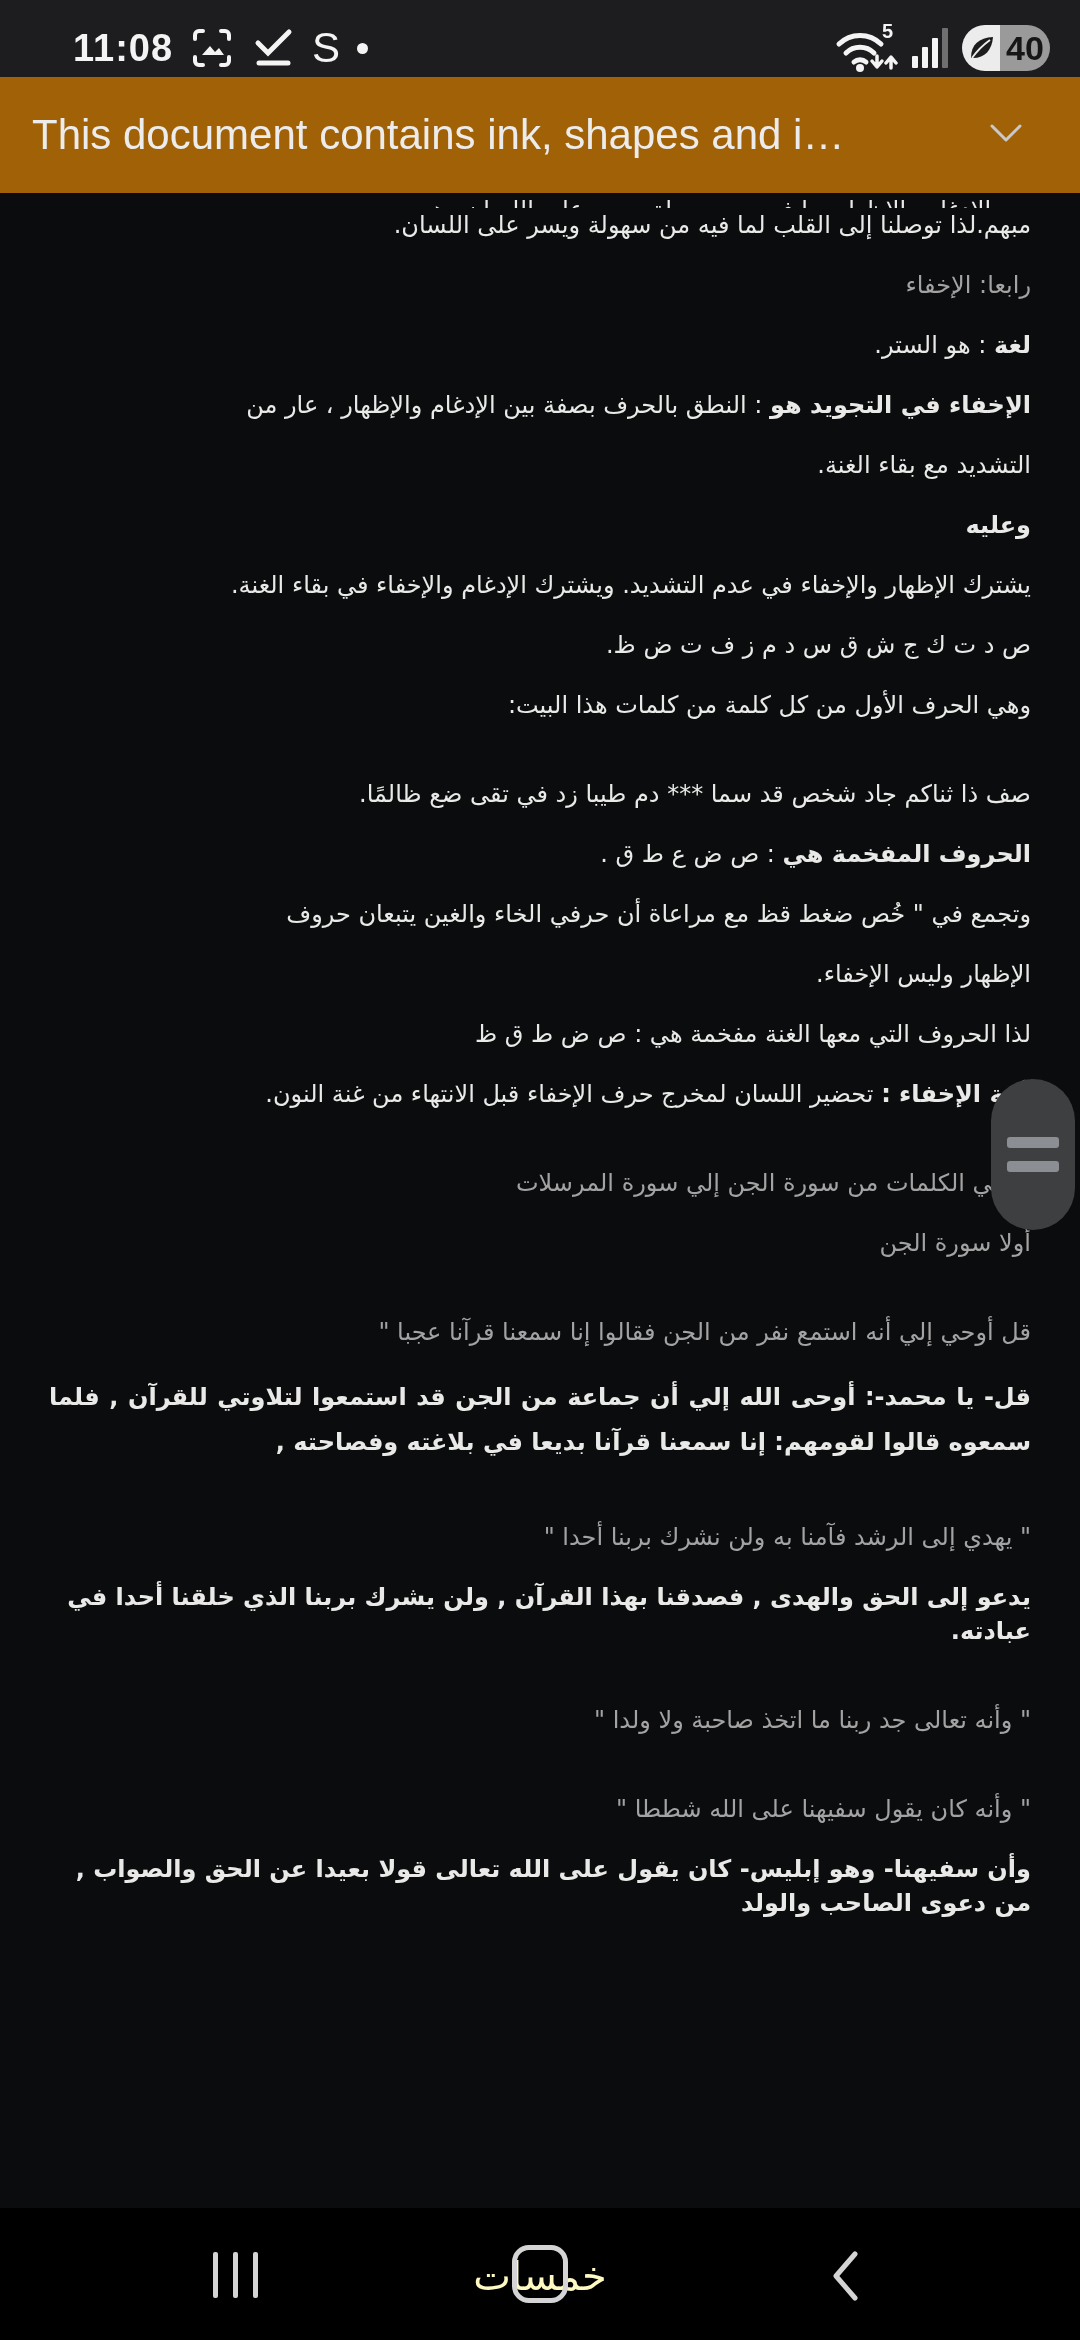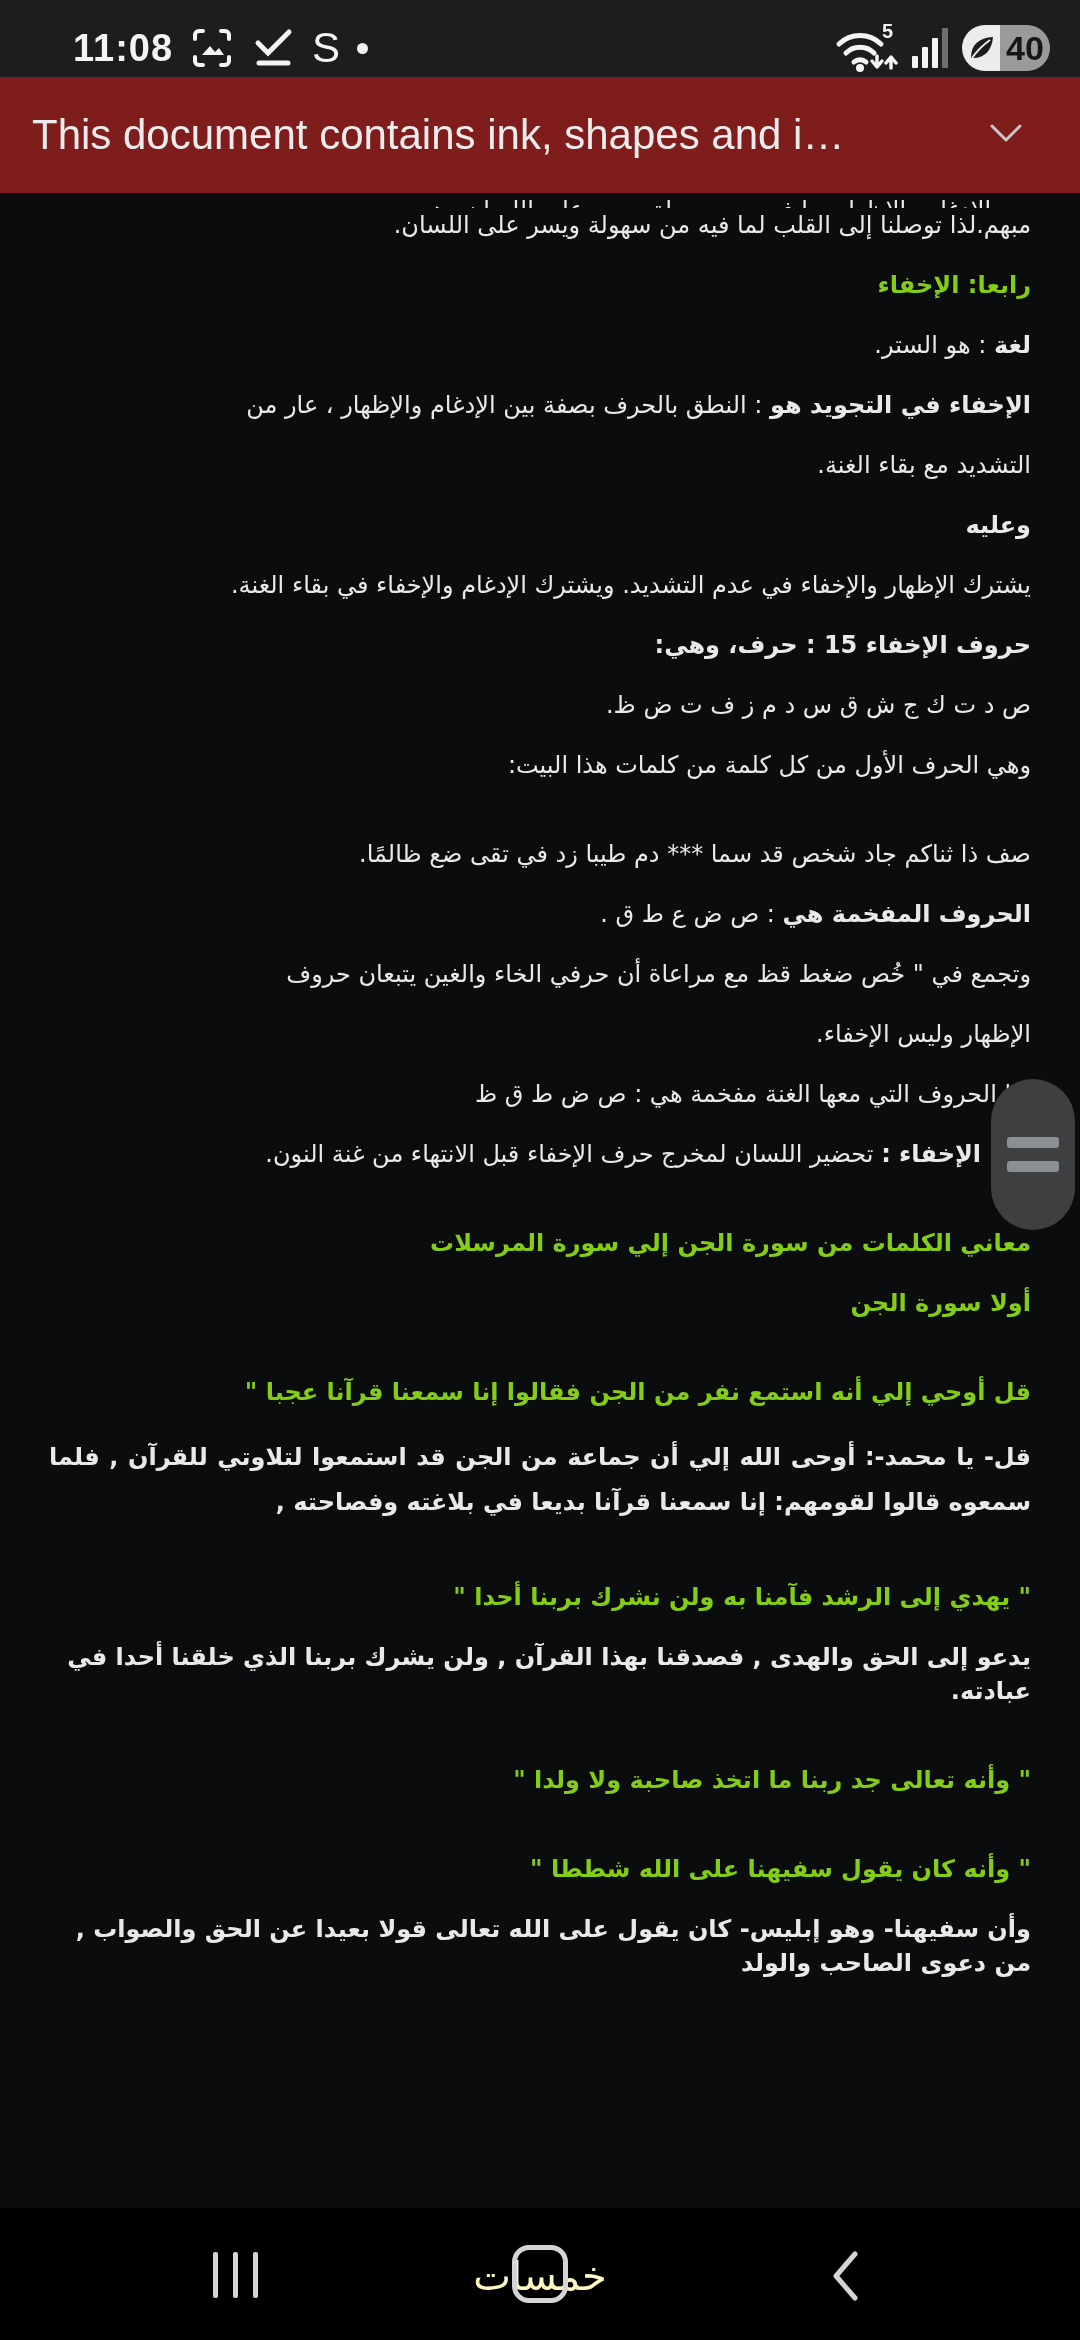--- a/index.html
+++ b/index.html
@@ -26,39 +26,39 @@
   .sig-bars i:nth-child(3){height:30px;} .sig-bars i:nth-child(4){height:40px; background:#6f6f6f;}
   .battery {
     display:flex; width:88px; height:46px; border-radius:23px; overflow:hidden;
   }
   .battery .bat-left { width:38px; background:#ececec; display:flex; align-items:center; justify-content:center; }
   .battery .bat-right { flex:1; background:#9a9a9a; display:flex; align-items:center; justify-content:center; }
   .bat-pct { font-size:34px; font-weight:bold; color:#161616; }
   
   .banner {
     position:absolute; top:77px; left:0; right:0; height:116px;
-    background:#7f1d1d; display:flex; align-items:center;
+    background:#a16207; display:flex; align-items:center;
     padding:0 56px 0 32px; box-sizing:border-box;
   }
   .banner-text {
     flex:1; color:#ececec; font-size:42px; white-space:nowrap; overflow:hidden;
   }
   
   .doc {
     position:absolute; top:193px; left:0; right:0; bottom:132px;
     background:#0b0c0e; padding:0 49px; box-sizing:border-box; overflow:hidden;
     direction:rtl; text-align:right;
     font-family:"DejaVu Sans", sans-serif;
     color:#e9e9e7; font-size:24px;
   }
   .clip { height:15px; overflow:hidden; }
   .clip p { margin:-22px 0 0 0; line-height:34px; }
   .doc p { margin:0 0 26px 0; line-height:34px; }
   .doc p.sect { margin-top:55px; }
-  .doc p.blue { color:#84cc16; font-weight:bold; }
+  .doc p.blue { color:#a3a3a3; font-weight:normal; }
   .doc p.bold { font-weight:bold; }
   .doc p.twoline { line-height:45px; margin-bottom:14px; text-align:justify;margin-top:12px; }
   .doc b.lead { font-weight:bold; }
   
   .scroll-handle {
     position:absolute; top:1079px; right:5px; width:84px; height:151px;
     background:#3e3f41; border-radius:42px; z-index:5;
     display:flex; flex-direction:column; align-items:center; justify-content:center; gap:13px;
   }
   .scroll-handle i { display:block; width:52px; height:11px; border-radius:3px; background:#8b8e92; }
@@ -151,21 +151,20 @@
       <p>بين الإدغام والإظهار بما فيه من سهولة ويسر على اللسان وهو بين بين</p>
     </div>
 
   <p class="body">مبهم.لذا توصلنا إلى القلب لما فيه من سهولة ويسر على اللسان.</p>
       <p class="blue">رابعا: الإخفاء</p>
       <p class="body"><b class="lead">لغة</b> : هو الستر.</p>
       <p class="body"><b class="lead">الإخفاء في التجويد هو</b> : النطق بالحرف بصفة بين الإدغام والإظهار ، عار من</p>
       <p class="body">التشديد مع بقاء الغنة.</p>
       <p class="bold">وعليه</p>
       <p class="body">يشترك الإظهار والإخفاء في عدم التشديد. ويشترك الإدغام والإخفاء في بقاء الغنة.</p>
-      <p class="bold">حروف الإخفاء 15 : حرف، وهي:</p>
       <p class="body">ص د ت ك ج ش ق س د م ز ف ت ض ظ.</p>
       <p class="body">وهي الحرف الأول من كل كلمة من كلمات هذا البيت:</p>
       <p class="body sect">صف ذا ثناكم جاد شخص قد سما *** دم طيبا زد في تقى ضع ظالمًا.</p>
       <p class="body"><b class="lead">الحروف المفخمة هي</b> : ص ض ع ط ق .</p>
       <p class="body">وتجمع في " خُص ضغط قظ مع مراعاة أن حرفي الخاء والغين يتبعان حروف</p>
       <p class="body">الإظهار وليس الإخفاء.</p>
       <p class="body">لذا الحروف التي معها الغنة مفخمة هي : ص ض ط ق ظ</p>
       <p class="body"><b class="lead">آلية الإخفاء :</b> تحضير اللسان لمخرج حرف الإخفاء قبل الانتهاء من غنة النون.</p>
       <p class="blue sect">معاني الكلمات من سورة الجن إلي سورة المرسلات</p>
       <p class="blue">أولا سورة الجن</p>

